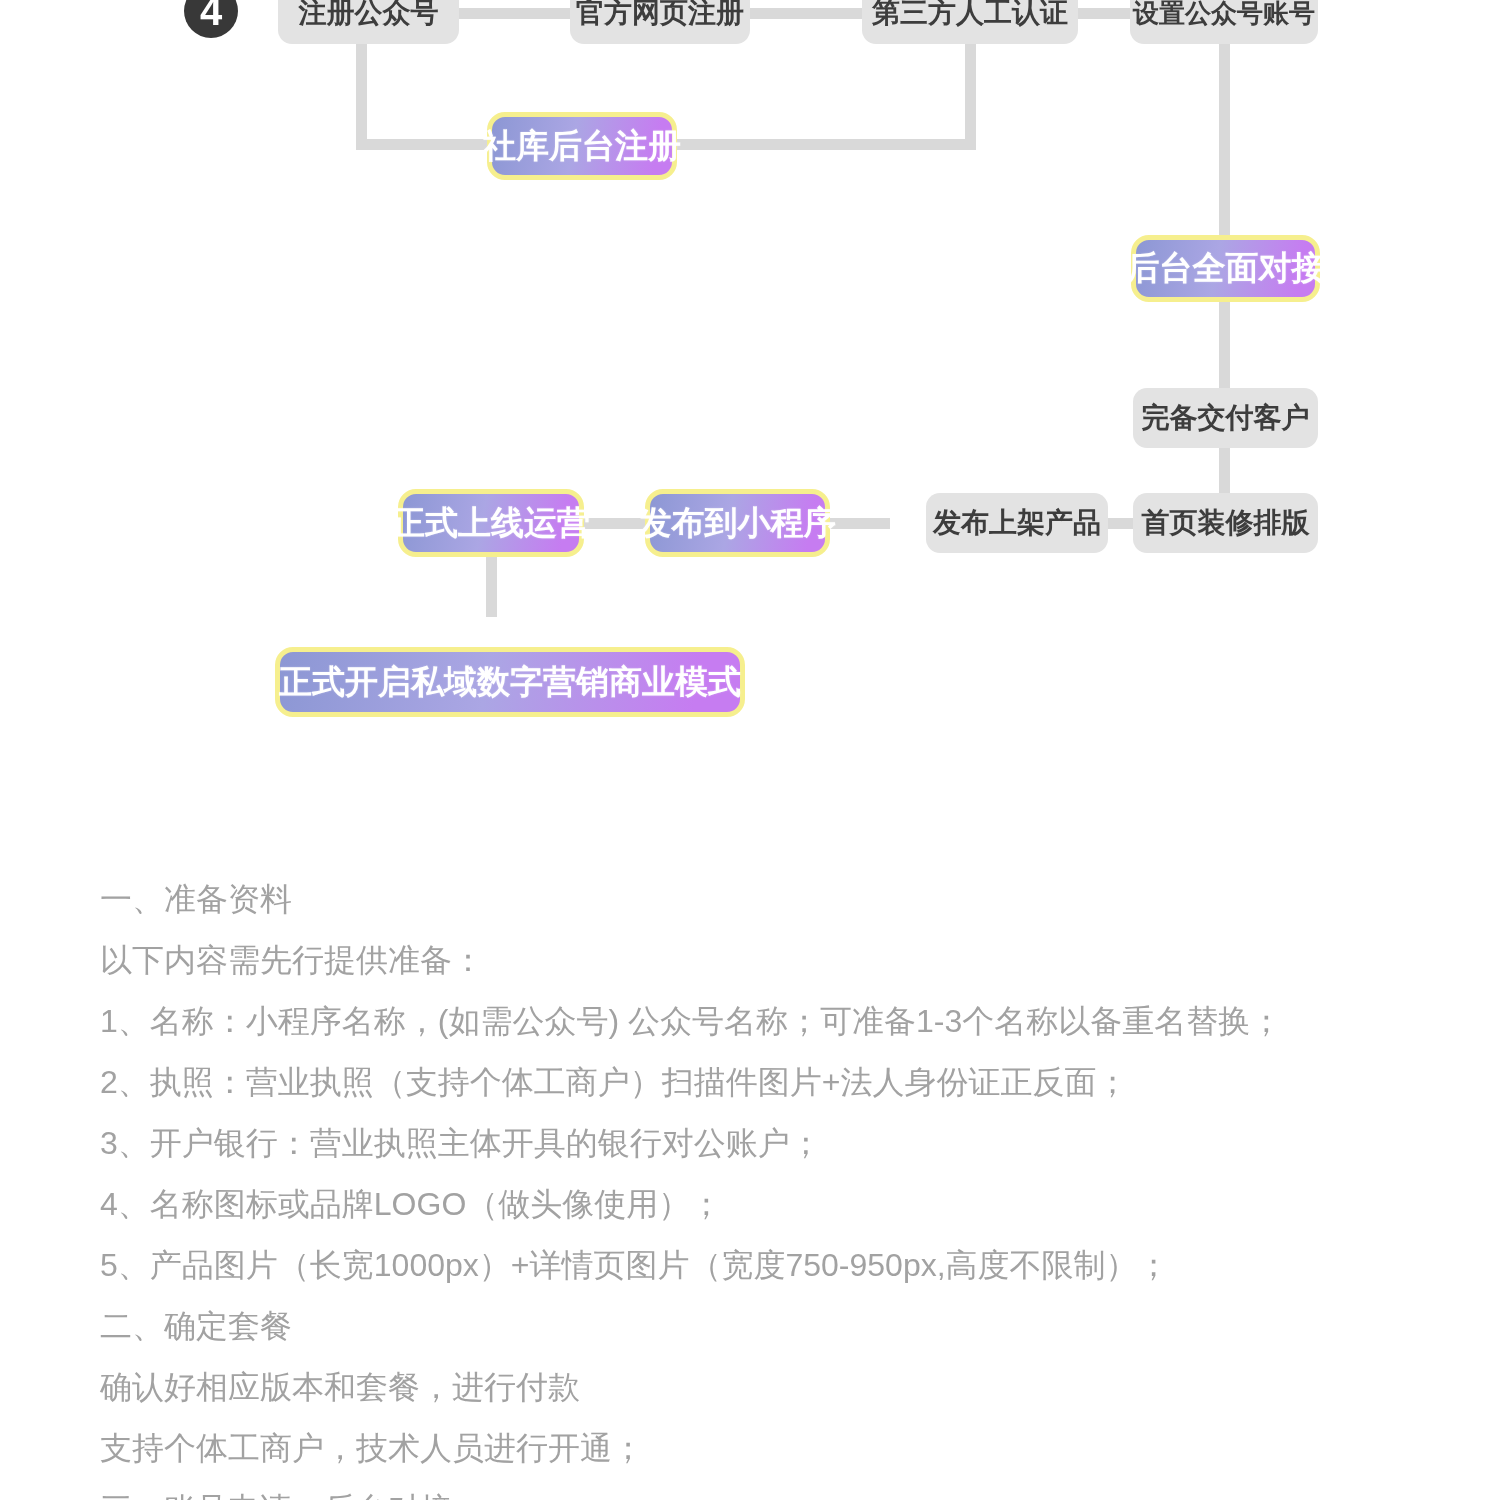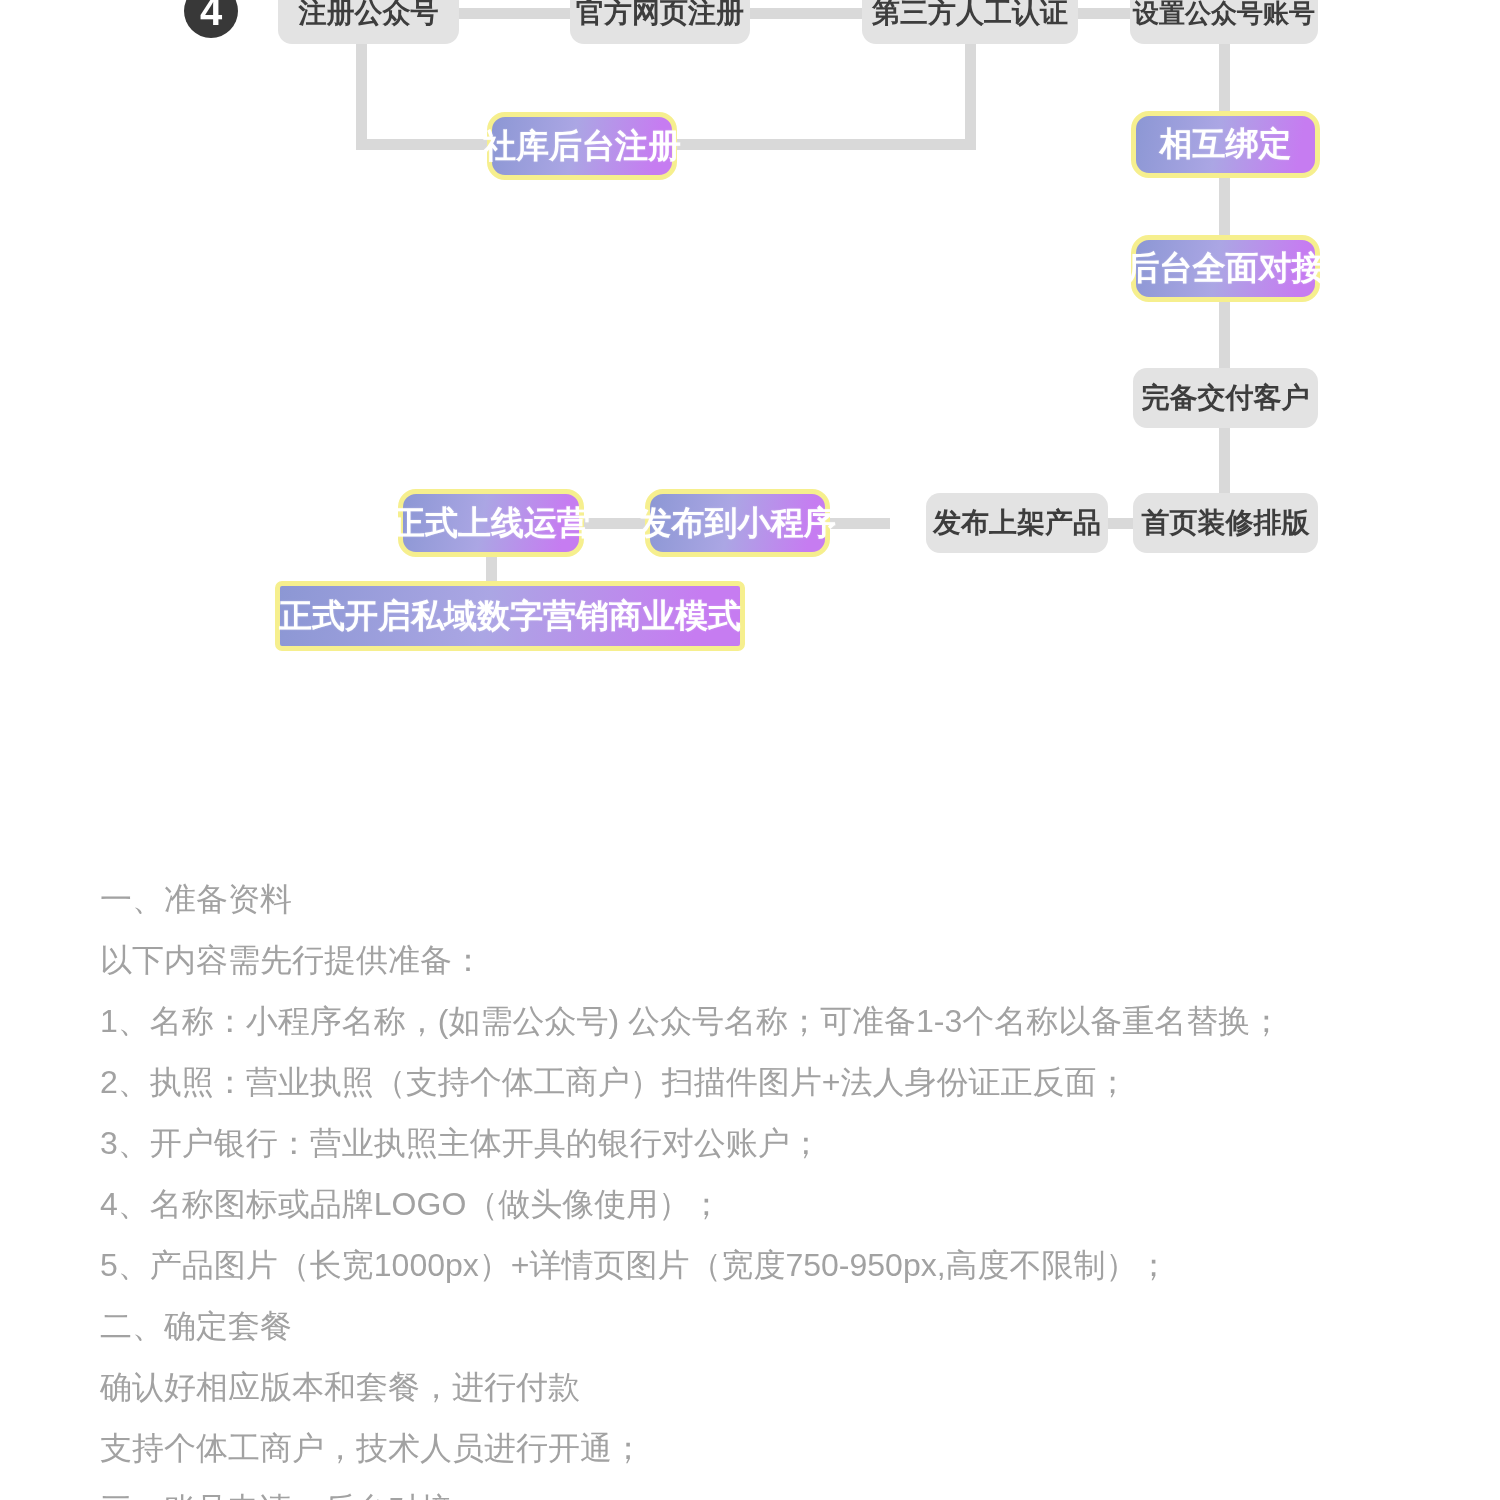--- a/index.html
+++ b/index.html
@@ -79,31 +79,30 @@
   <div class="vline" style="left:486px;top:555px;width:11px;height:62px;"></div>
 
   <div class="badge" style="left:184px;top:-16px;">4</div>
 
   <div class="node gray" style="left:278px;top:-18px;width:181px;height:62px;">注册公众号</div>
   <div class="node gray" style="left:570px;top:-18px;width:180px;height:62px;">官方网页注册</div>
   <div class="node gray" style="left:862px;top:-18px;width:216px;height:62px;">第三方人工认证</div>
   <div class="node gray fs26" style="left:1130px;top:-18px;width:188px;height:62px;">设置公众号账号</div>
 
   <div class="node grad" style="left:487px;top:112px;width:190px;height:68px;">社库后台注册</div>
-  <div class="node grad" style="left:1131px;top:111px;width:189px;height:67px;">相互绑定</div>
   <div class="node grad" style="left:1131px;top:235px;width:189px;height:67px;">后台全面对接</div>
 
-  <div class="node gray" style="left:1133px;top:368px;width:185px;height:60px;">完备交付客户</div>
+  <div class="node gray" style="left:1133px;top:388px;width:185px;height:60px;">完备交付客户</div>
   <div class="node gray" style="left:1133px;top:493px;width:185px;height:60px;">首页装修排版</div>
 
   <div class="node gray" style="left:890px;top:493px;width:182px;height:60px;margin-left:36px;">发布上架产品</div>
   <div class="node grad" style="left:645px;top:489px;width:185px;height:68px;">发布到小程序</div>
   <div class="node grad" style="left:398px;top:489px;width:186px;height:68px;text-align:center;">正式上线运营</div>
 
-  <div class="node grad big" style="left:275px;top:581px;width:470px;height:70px;border-radius:7px;">正式开启私域数字营销商业模式</div>
+  <div class="node grad big" style="left:275px;top:647px;width:470px;height:70px;">正式开启私域数字营销商业模式</div>
 
   <div class="notes">
     <div class="line">一、准备资料</div>
     <div class="line">以下内容需先行提供准备：</div>
     <div class="line">1、名称：小程序名称，(如需公众号) 公众号名称；可准备1-3个名称以备重名替换；</div>
     <div class="line">2、执照：营业执照（支持个体工商户）扫描件图片+法人身份证正反面；</div>
     <div class="line">3、开户银行：营业执照主体开具的银行对公账户；</div>
     <div class="line">4、名称图标或品牌LOGO（做头像使用）；</div>
     <div class="line">5、产品图片（长宽1000px）+详情页图片（宽度750-950px,高度不限制）；</div>
     <div class="line">二、确定套餐</div>

